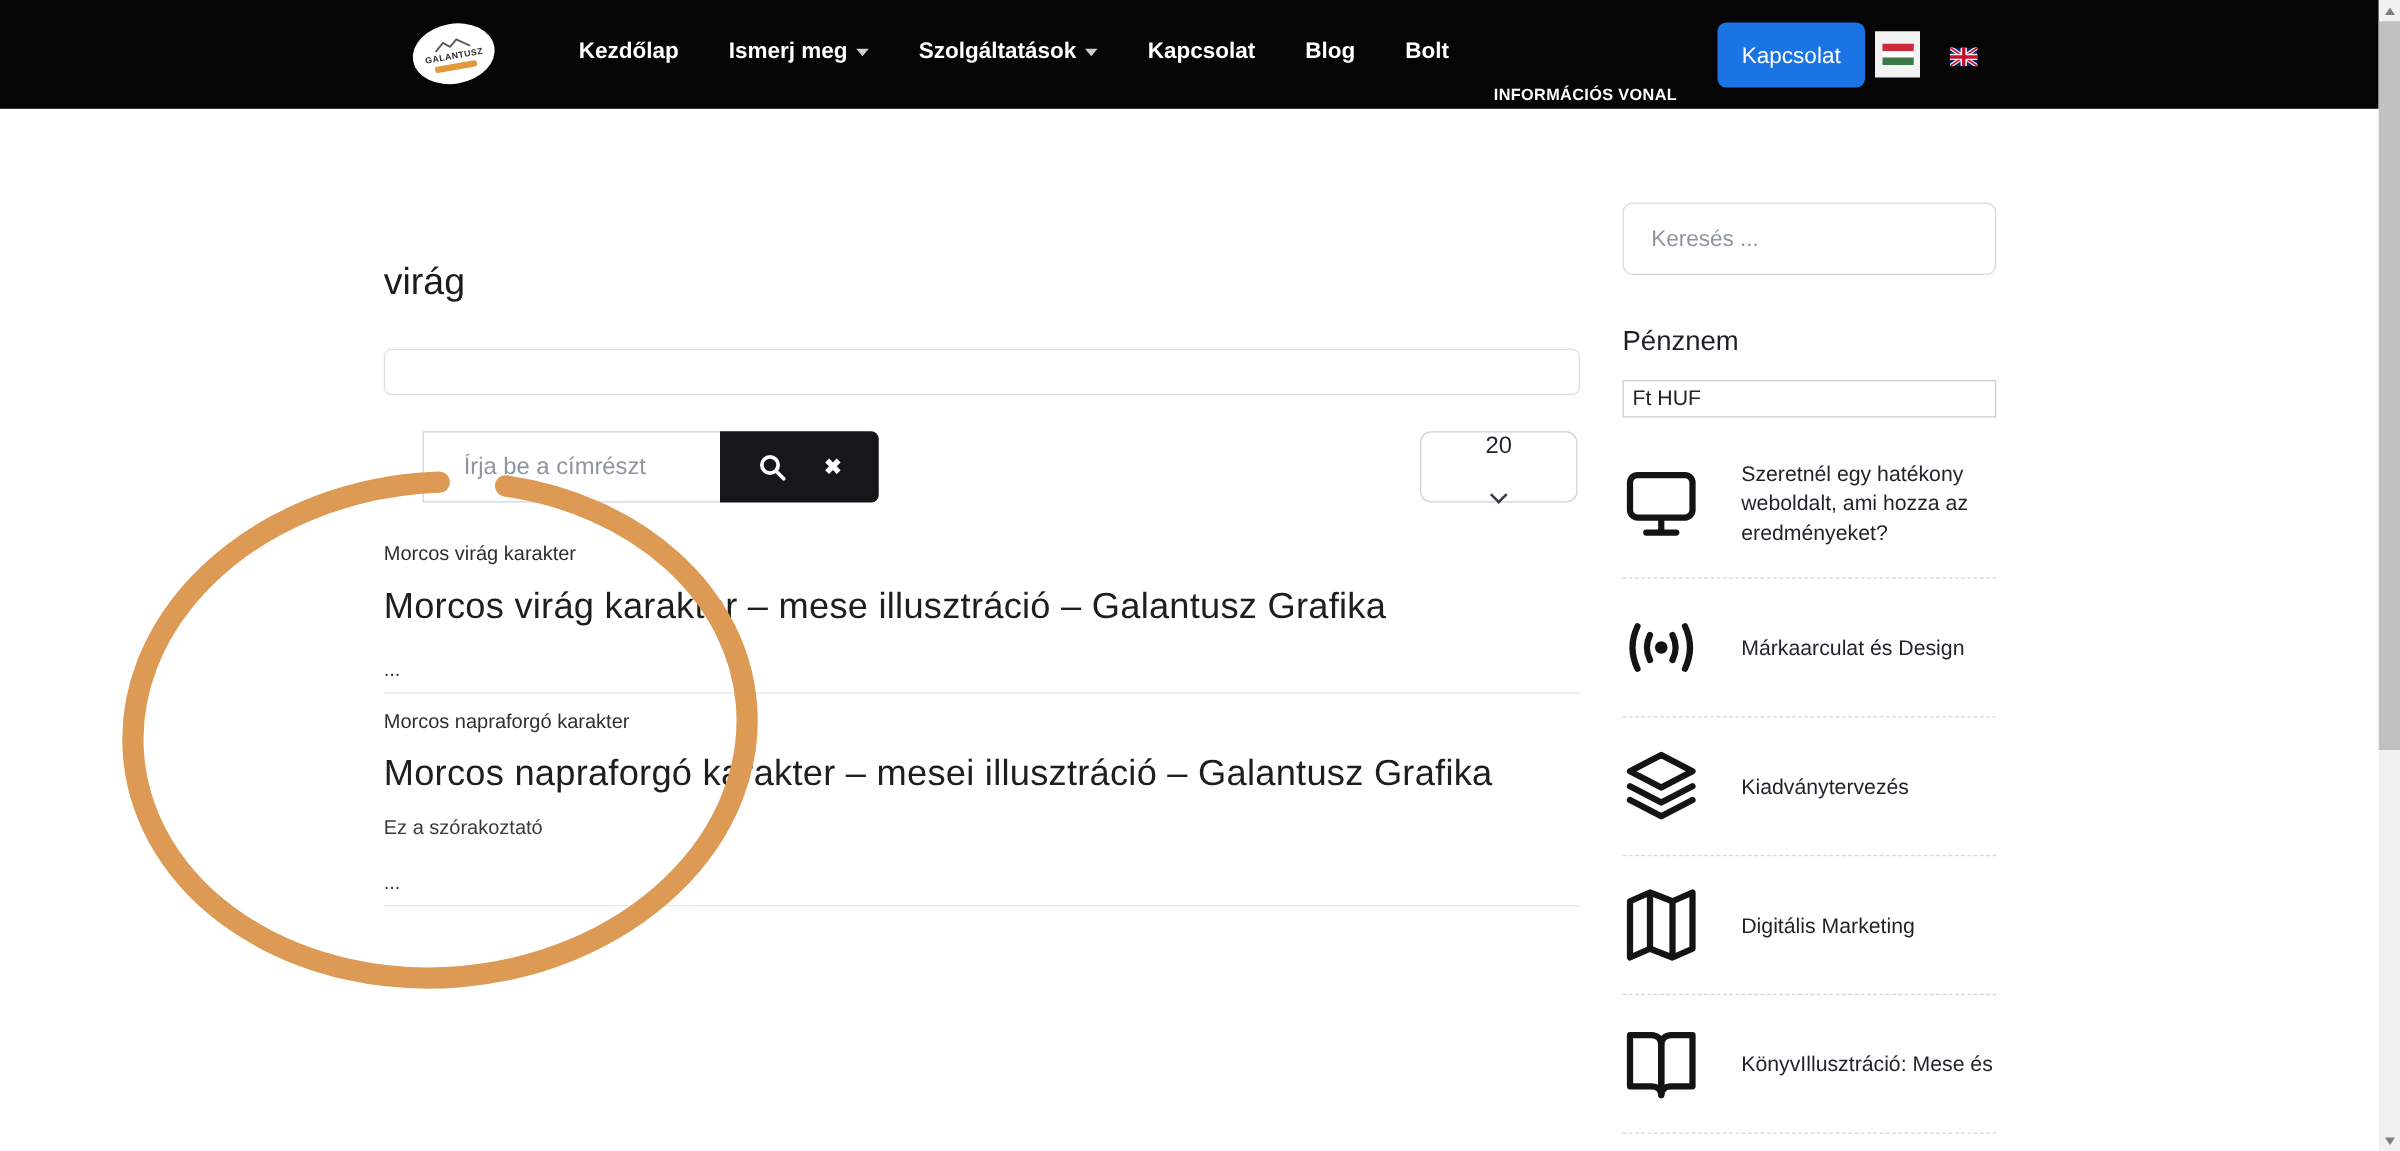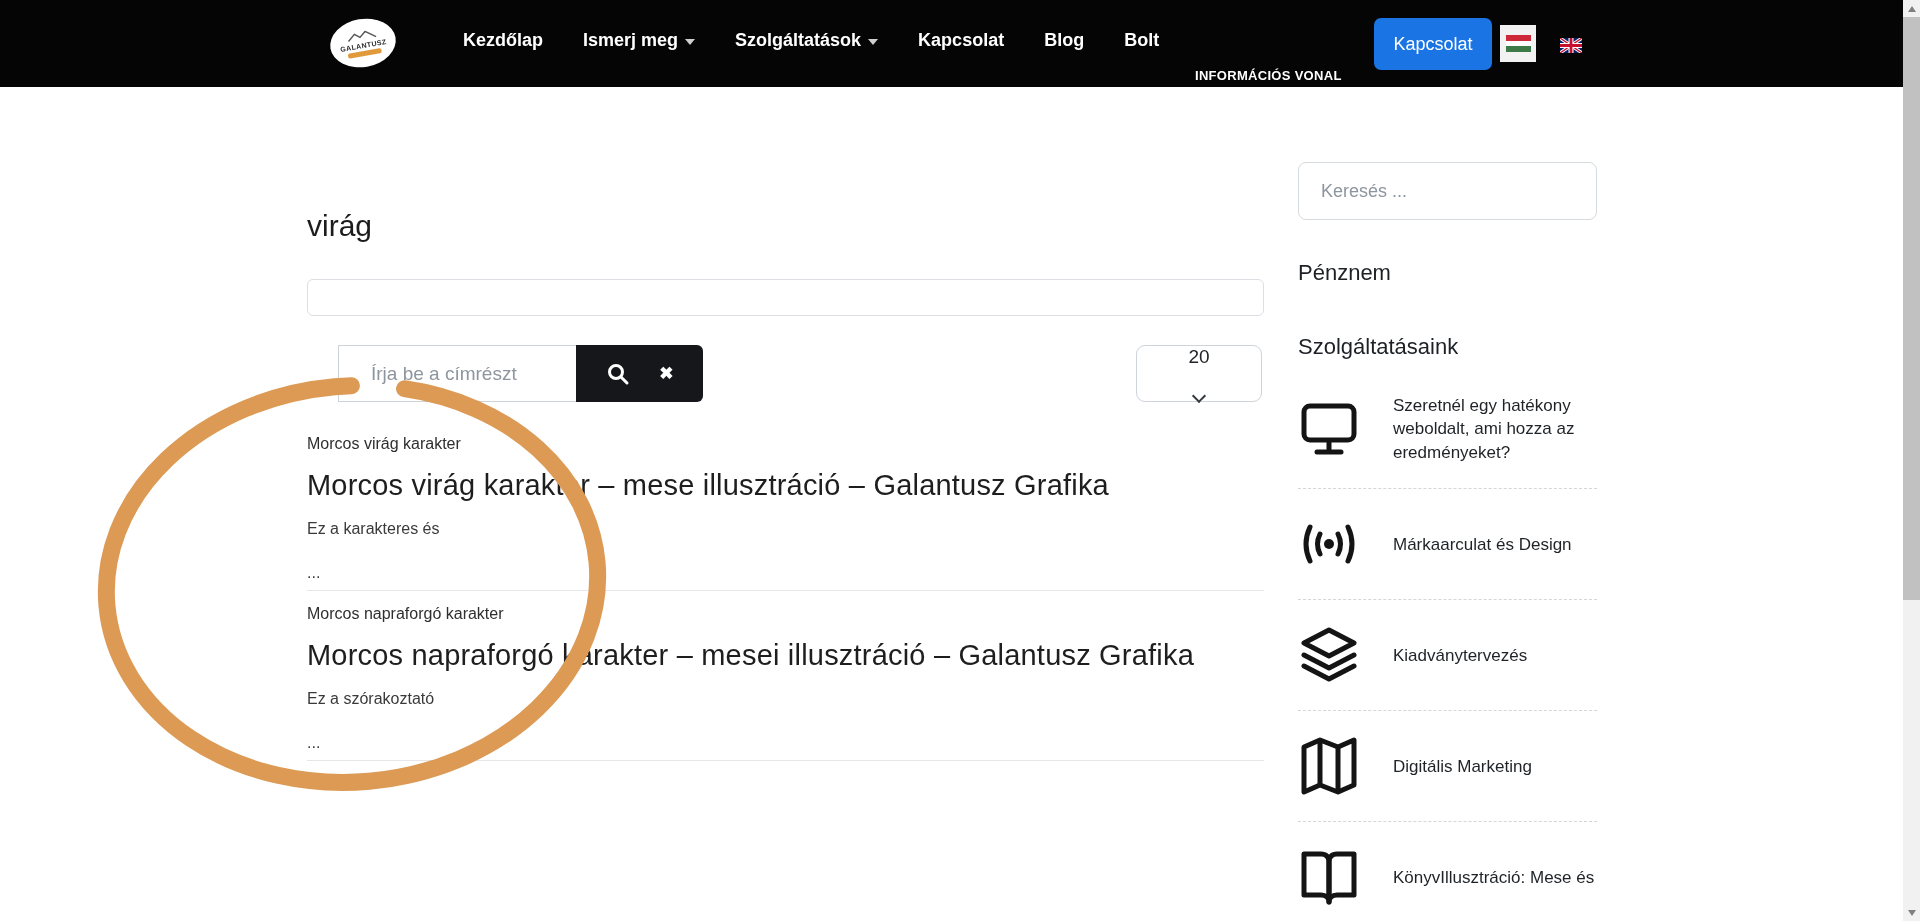--- a/index.html
+++ b/index.html
@@ -162,38 +162,37 @@
 
     <div class="per-page-select">
       <span class="per-page-value">20</span>
       <span class="chev"></span>
     </div>
 
     <div class="results">
       <div class="result-item">
         <div class="result-category">Morcos virág karakter</div>
         <div class="result-title">Morcos virág karakter – mese illusztráció – Galantusz Grafika</div>
-        <div class="result-excerpt">Ez a karakteres és</div>
         <div class="result-more">...</div>
       </div>
       <div class="result-item">
         <div class="result-category">Morcos napraforgó karakter</div>
         <div class="result-title">Morcos napraforgó karakter – mesei illusztráció – Galantusz Grafika</div>
         <div class="result-excerpt">Ez a szórakoztató</div>
         <div class="result-more">...</div>
       </div>
     </div>
   </div>
 
   <div class="sidebar">
     <input class="sidebar-search" type="text" placeholder="Keresés ..." style="">
 
     <h2 class="currency-heading">Pénznem</h2>
-
-    <h2 class="services-heading">Szolgáltatásaink</h2>
+    <input class="currency-input" type="text" value="Ft HUF" style="">
+
 
     <div class="services-list">
 
       <div class="service-item">
         <svg class="service-icon" viewBox="0 0 62 62">
           <rect x="6" y="8" width="50" height="34" rx="6" fill="none" stroke="#141414" stroke-width="5"></rect>
           <line x1="31" y1="42" x2="31" y2="52" stroke="#141414" stroke-width="5"></line>
           <line x1="19" y1="54" x2="43" y2="54" stroke="#141414" stroke-width="5" stroke-linecap="round"></line>
         </svg>
         <span class="service-label">Szeretnél egy hatékony weboldalt, ami hozza az eredményeket?</span>

